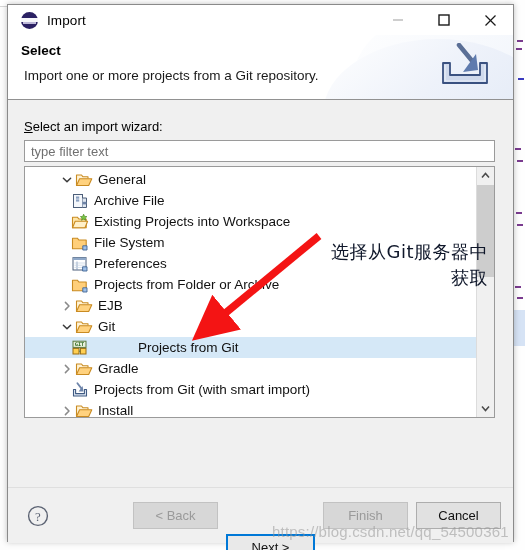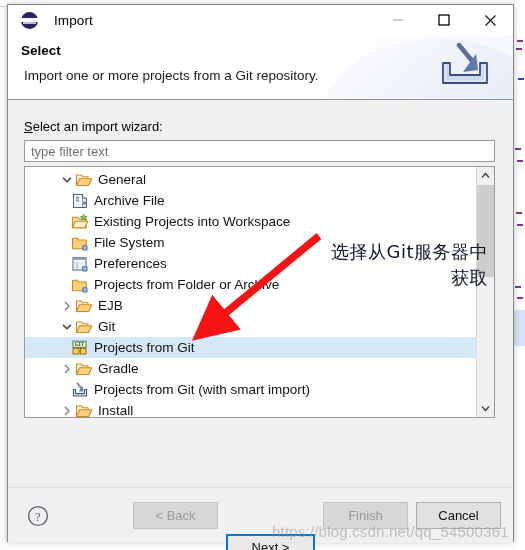--- a/index.html
+++ b/index.html
@@ -76,21 +76,21 @@
     position: absolute; left: 0; top: 6px;
     width: 17px; height: 4px;
     background: #f7f7fb;
   }
   .eclipse-band2 {
     position: absolute; left: 2px; top: 10.5px;
     width: 13px; height: 1.5px;
     background: #bdb8d8;
   }
   .title-text {
-    margin-left: 16px;
+    margin-left: 9px;
     font-size: 13.5px;
     color: #000000;
     letter-spacing: 0.1px;
   }
   .winbtns {
     position: absolute;
     right: 0; top: 0;
     height: 30px;
     display: flex;
   }
@@ -193,21 +193,21 @@
   .trow {
     position: relative;
     height: 21px;
     display: flex;
     align-items: center;
     font-size: 13.5px;
     color: #111111;
     white-space: nowrap;
     padding-left: 24px;
   }
-  .trow.selected { background: #d5e8f7; }
+  .trow.selected { background: #d5e8f7; gap: 44px; }
   .twist {
     width: 16px; height: 21px;
     display: flex; align-items: center; justify-content: center;
     flex: 0 0 auto;
   }
   .ticon {
     width: 18px; height: 18px;
     flex: 0 0 auto;
     position: relative;
     margin-right: 5px;

